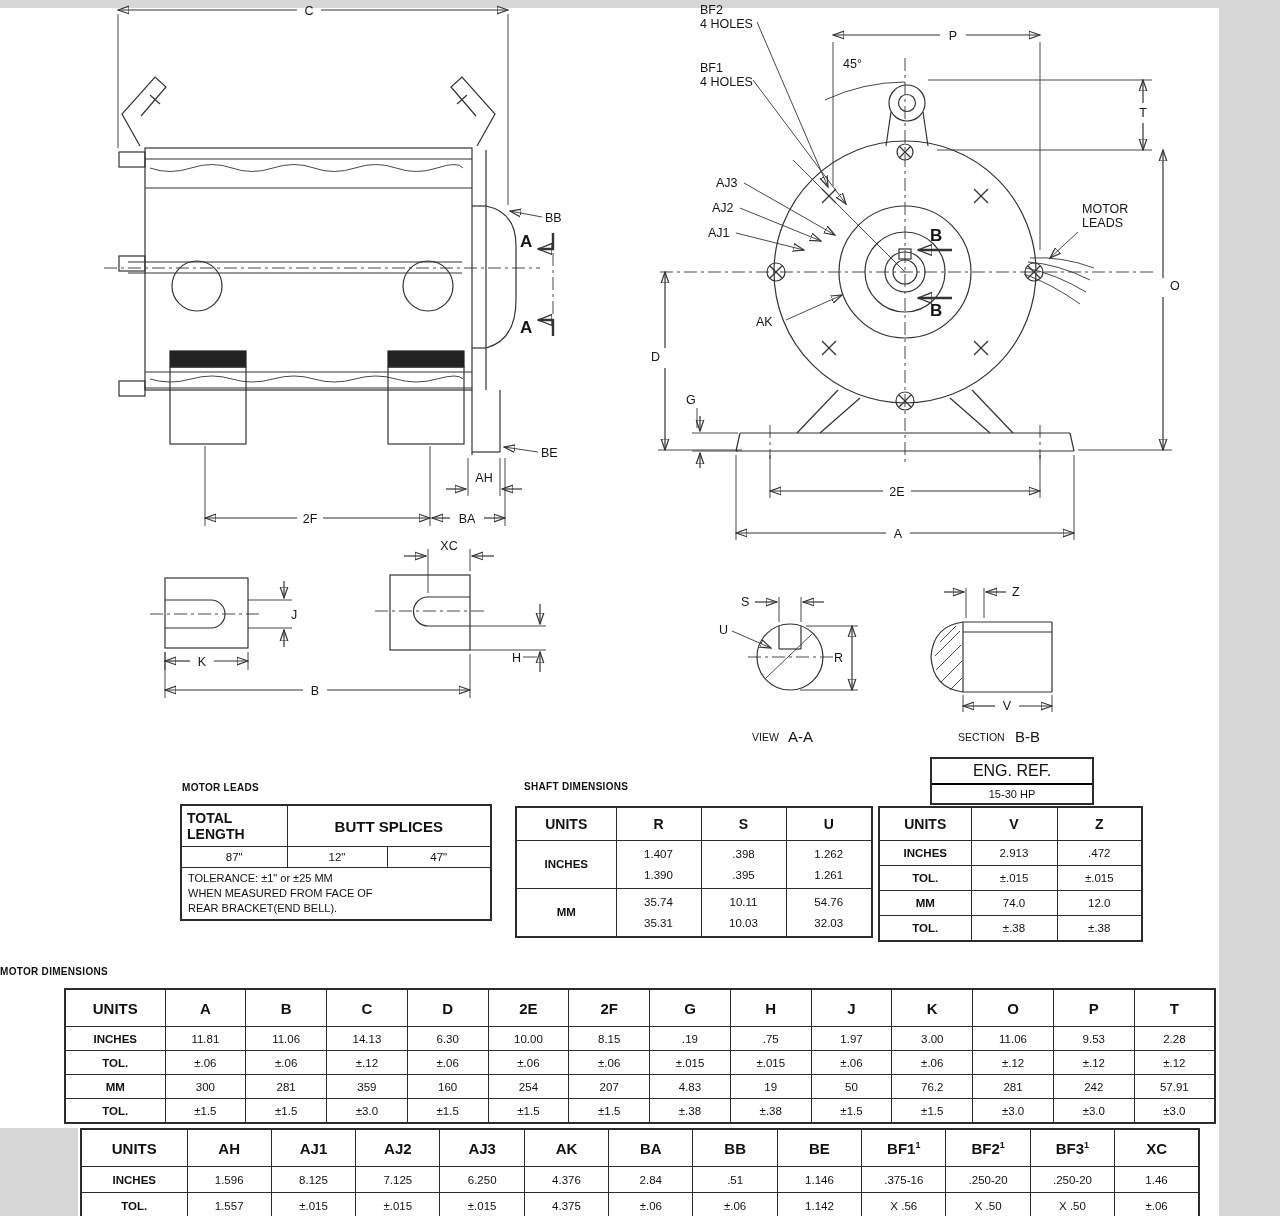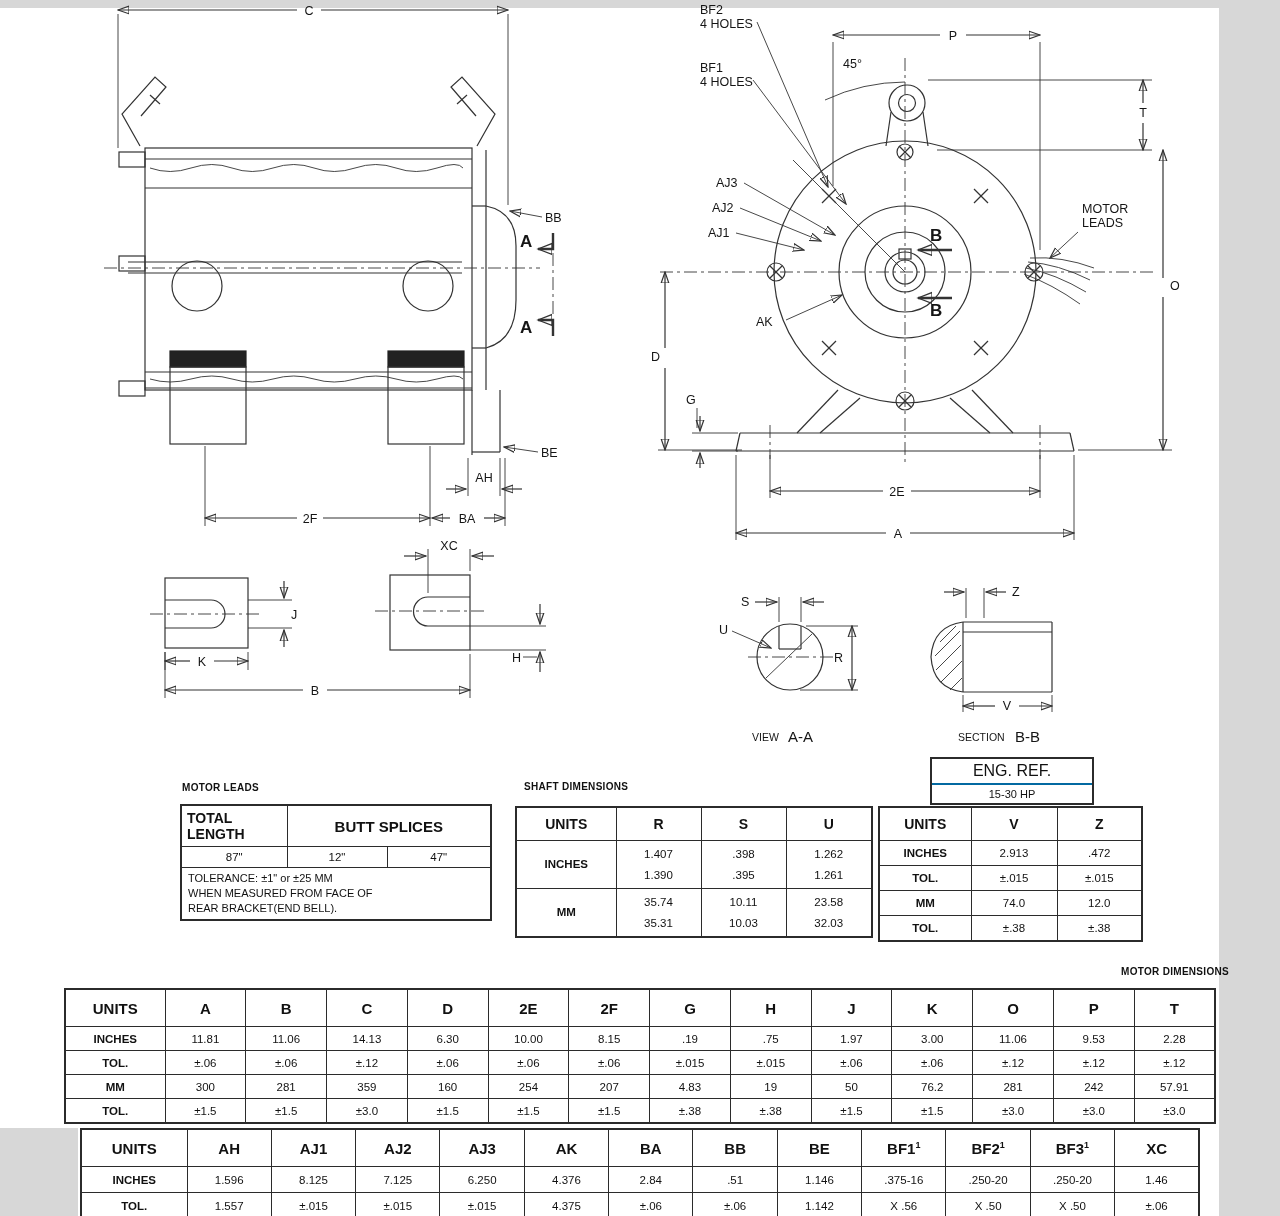--- a/index.html
+++ b/index.html
@@ -26,21 +26,21 @@
   
   table.dt{border-collapse:collapse;table-layout:fixed;border:2px solid #2b2b2b;background:#fff;}
   table.dt th,table.dt td{border:1px solid #2b2b2b;text-align:center;vertical-align:middle;
       padding:1px 2px;white-space:pre-line;font-family:"Liberation Sans",sans-serif;}
   table.dt th{font-weight:bold;text-align:center;}
   table.dt td{font-size:11.5px;}
   td.rowlabel{font-weight:bold;font-size:11px;}
   sup{font-size:9px;}
 
   #eng-ref{width:160px;border:2px solid #2b2b2b;}
-  #eng-ref .er-title{font-size:16px;text-align:center;height:24px;line-height:24px;border-bottom:2px solid #0369a1;}
+  #eng-ref .er-title{font-size:16px;text-align:center;height:24px;line-height:24px;border-bottom:2px solid #000000;}
   #eng-ref .er-val{font-size:11px;text-align:center;height:18px;line-height:18px;border-radius:8px;}
 
   #ml-table{width:310px;}
   #ml-table th{font-size:14px;}
   #ml-table .note{font-size:11px;text-align:left;padding:3px 6px;line-height:1.35;font-weight:normal;}
   #ml-table .hdr1{text-align:left;padding-left:5px;line-height:1.15;}
 
   #rsu-table{width:356px;} #rsu-table th{font-size:14px;height:30px;}
   #rsu-table td{height:45px;line-height:1.75;}
   #vz-table{width:263px;} #vz-table th{font-size:14px;height:30px;}
@@ -423,21 +423,21 @@
 .395</td>
           <td>1.262
 1.261</td>
         </tr>
         <tr>
           <td class="rowlabel">MM</td>
           <td>35.74
 35.31</td>
           <td>10.11
 10.03</td>
-          <td>23.58
+          <td>54.76
 32.03</td>
         </tr>
       </tbody>
   </table>
 
   <table id="vz-table" class="dt abs" style="left:878px;top:806px;">
     <colgroup>
         <col style="width:92px">
         <col style="width:86px">
         <col style="width:85px">
@@ -466,21 +466,21 @@
           <td>12.0</td>
         </tr>
         <tr>
           <td class="rowlabel">TOL.</td>
           <td>±.38</td>
           <td>±.38</td>
         </tr>
       </tbody>
   </table>
 
-  <div class="abs sec-title" style="left:0;top:966px;width:1212px;text-align:right;padding-left:17px;">MOTOR DIMENSIONS</div>
+  <div class="abs sec-title" style="left:0;top:966px;width:1212px;text-align:left;">MOTOR DIMENSIONS</div>
 
   <table id="main-table" class="dt abs" style="left:64px;top:988px;">
     <colgroup>
       <col style="width:100px">
         <col>
         <col>
         <col>
         <col>
         <col>
         <col>

